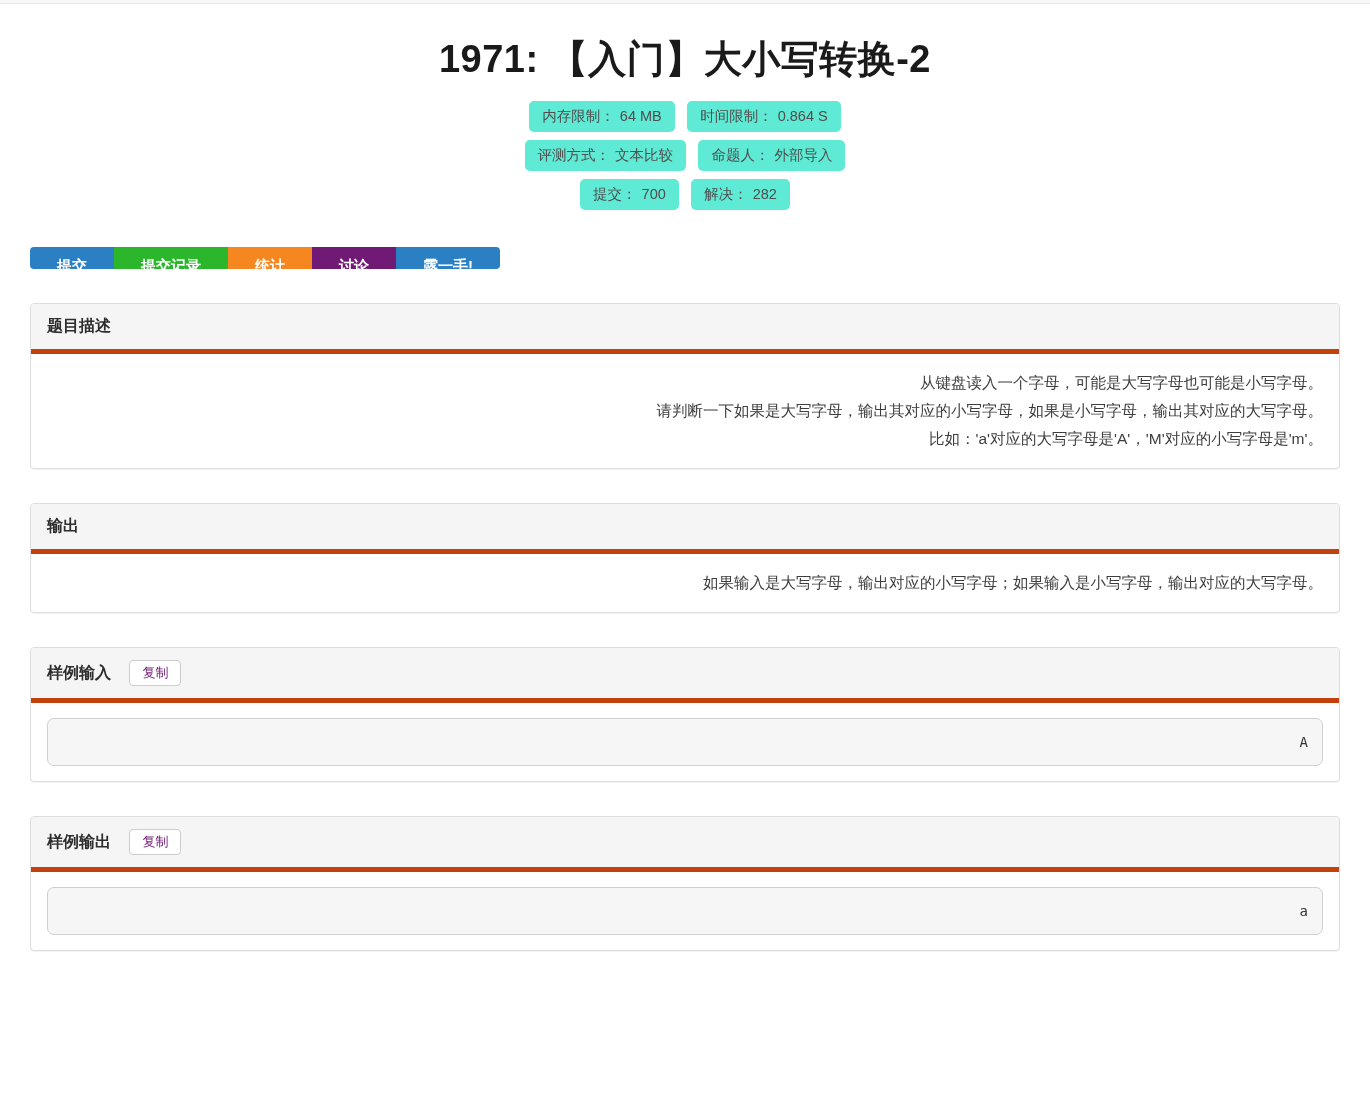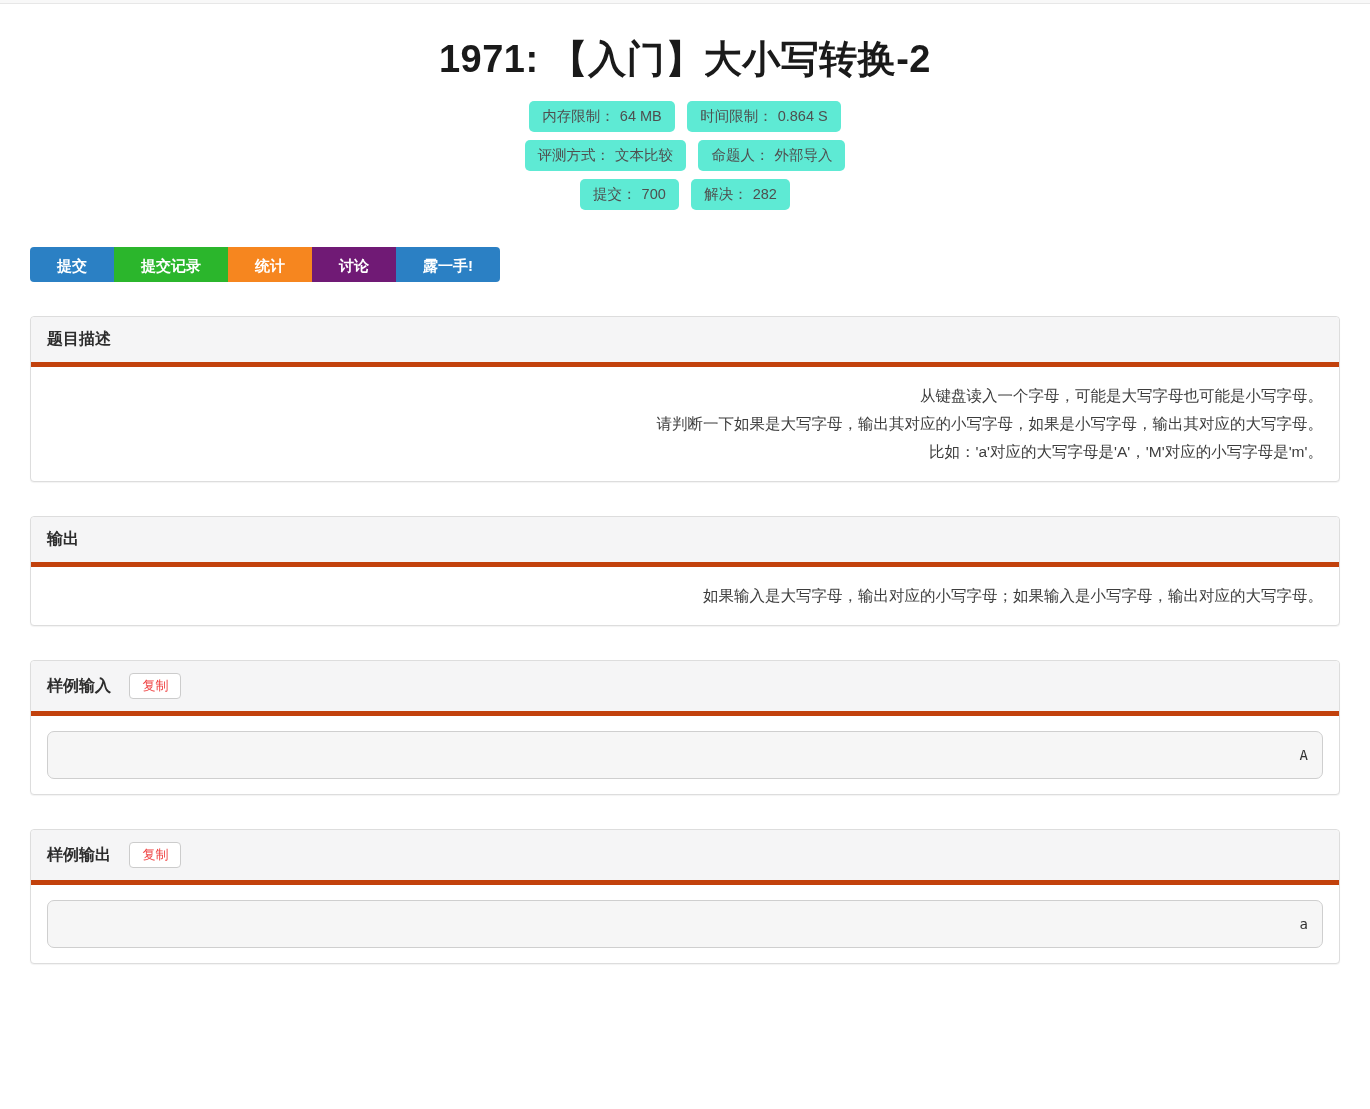--- a/index.html
+++ b/index.html
@@ -31,21 +31,21 @@
     padding: 6px 13px;
     font-size: 14.5px; color: #4f4f4f;
     margin: 0 4px;
   }
   .info-badge .badge-val { margin-left: 5px; }
 
   
   .btn-group { margin-top: 37px; font-size: 0; }
   .tab-btn {
     display: inline-block;
-    height: 35px; line-height: 38px;
+    height: 22px; line-height: 38px;
     padding: 0 27px;
     font-size: 15px; font-weight: 700; color: #ffffff;
     text-decoration: none; text-align: center;
     cursor: pointer; border: none;
     vertical-align: top;
   }
   .tab-btn:first-child { border-radius: 4px 0 0 4px; }
   .tab-btn:last-child  { border-radius: 0 4px 4px 0; }
   .tab-blue   { background: #2b80c4; }
   .tab-green  { background: #2bb62c; }
@@ -71,21 +71,21 @@
     font-size: 16px; font-weight: 700; color: #2d2d2d;
     display: inline-block; vertical-align: middle;
   }
   .copy-btn {
     display: inline-block; vertical-align: middle;
     margin-left: 14px;
     background: #ffffff;
     border: 1px solid #cccccc;
     border-radius: 4px;
     padding: 3px 12px;
-    font-size: 13px; color: #ef4444;
+    font-size: 13px; color: #701a75;
     font-family: "Liberation Sans", "DejaVu Sans", sans-serif;
     cursor: pointer;
   }
   .panel-body {
     padding: 15px 16px;
     font-size: 15.5px; line-height: 28px; color: #3d3d3d; text-align: right;
   }
   .panel-body p { margin: 0; }
   .sample-pre {
     background: #f6f6f6;

